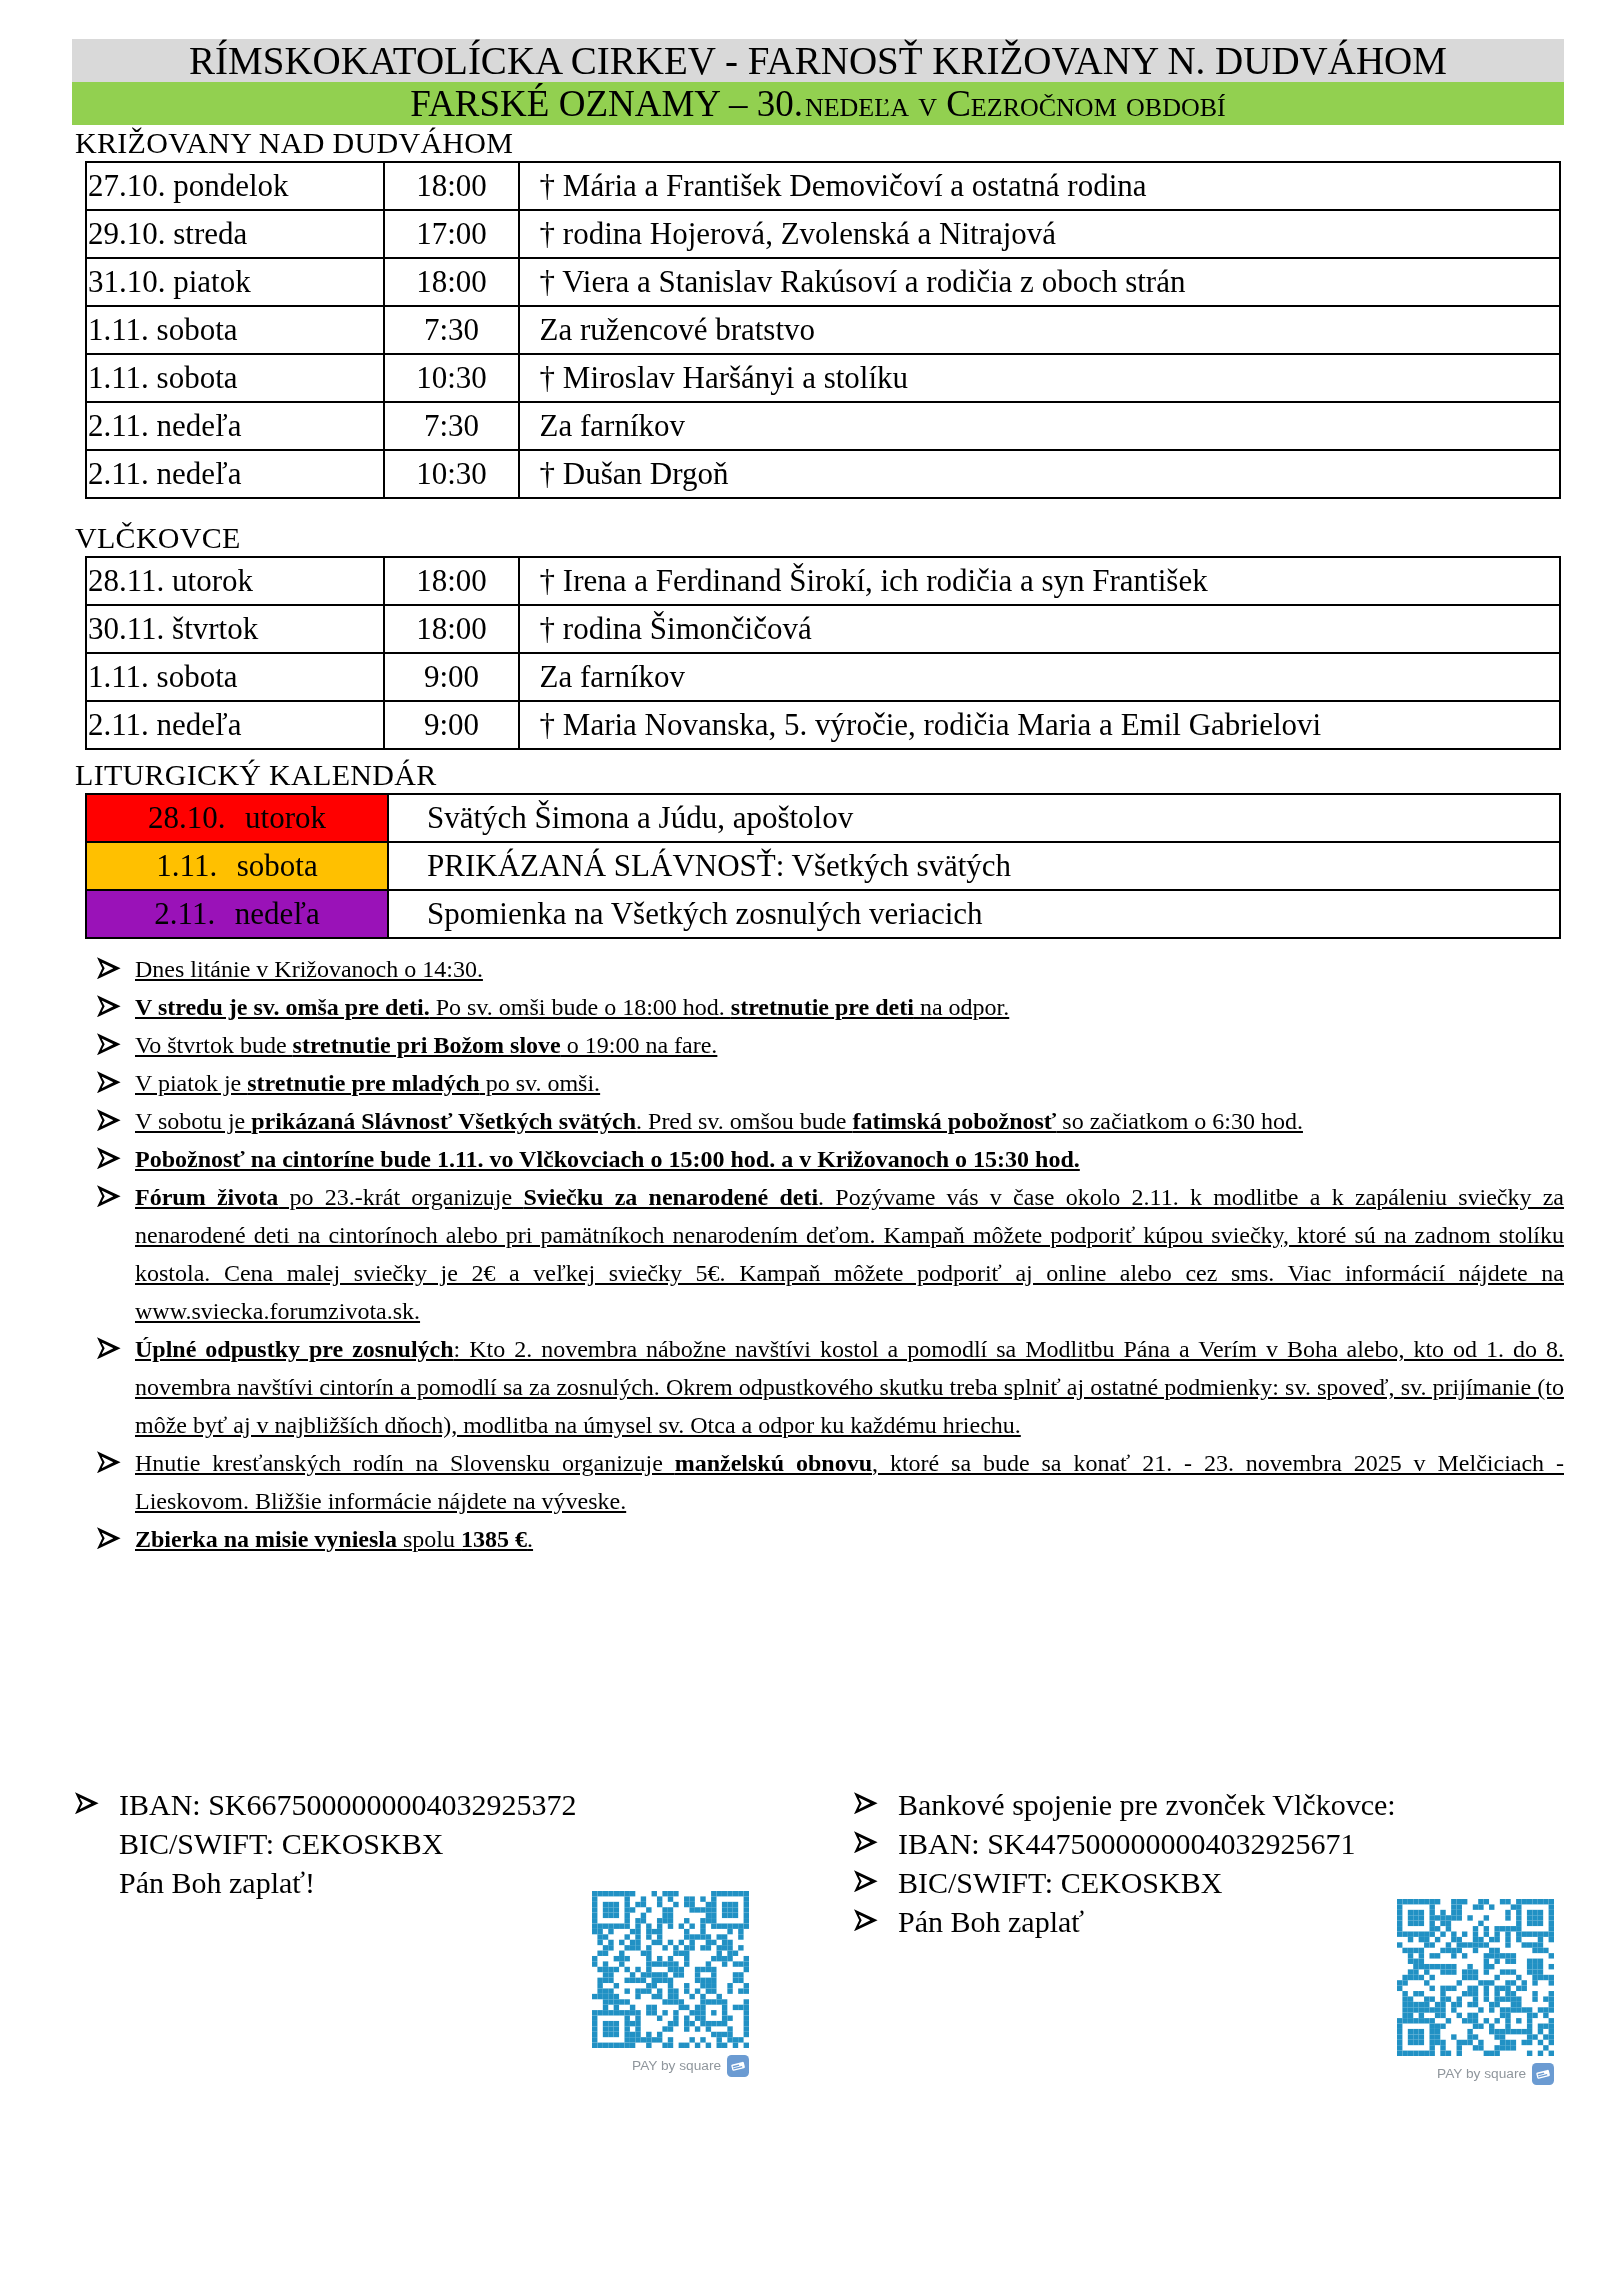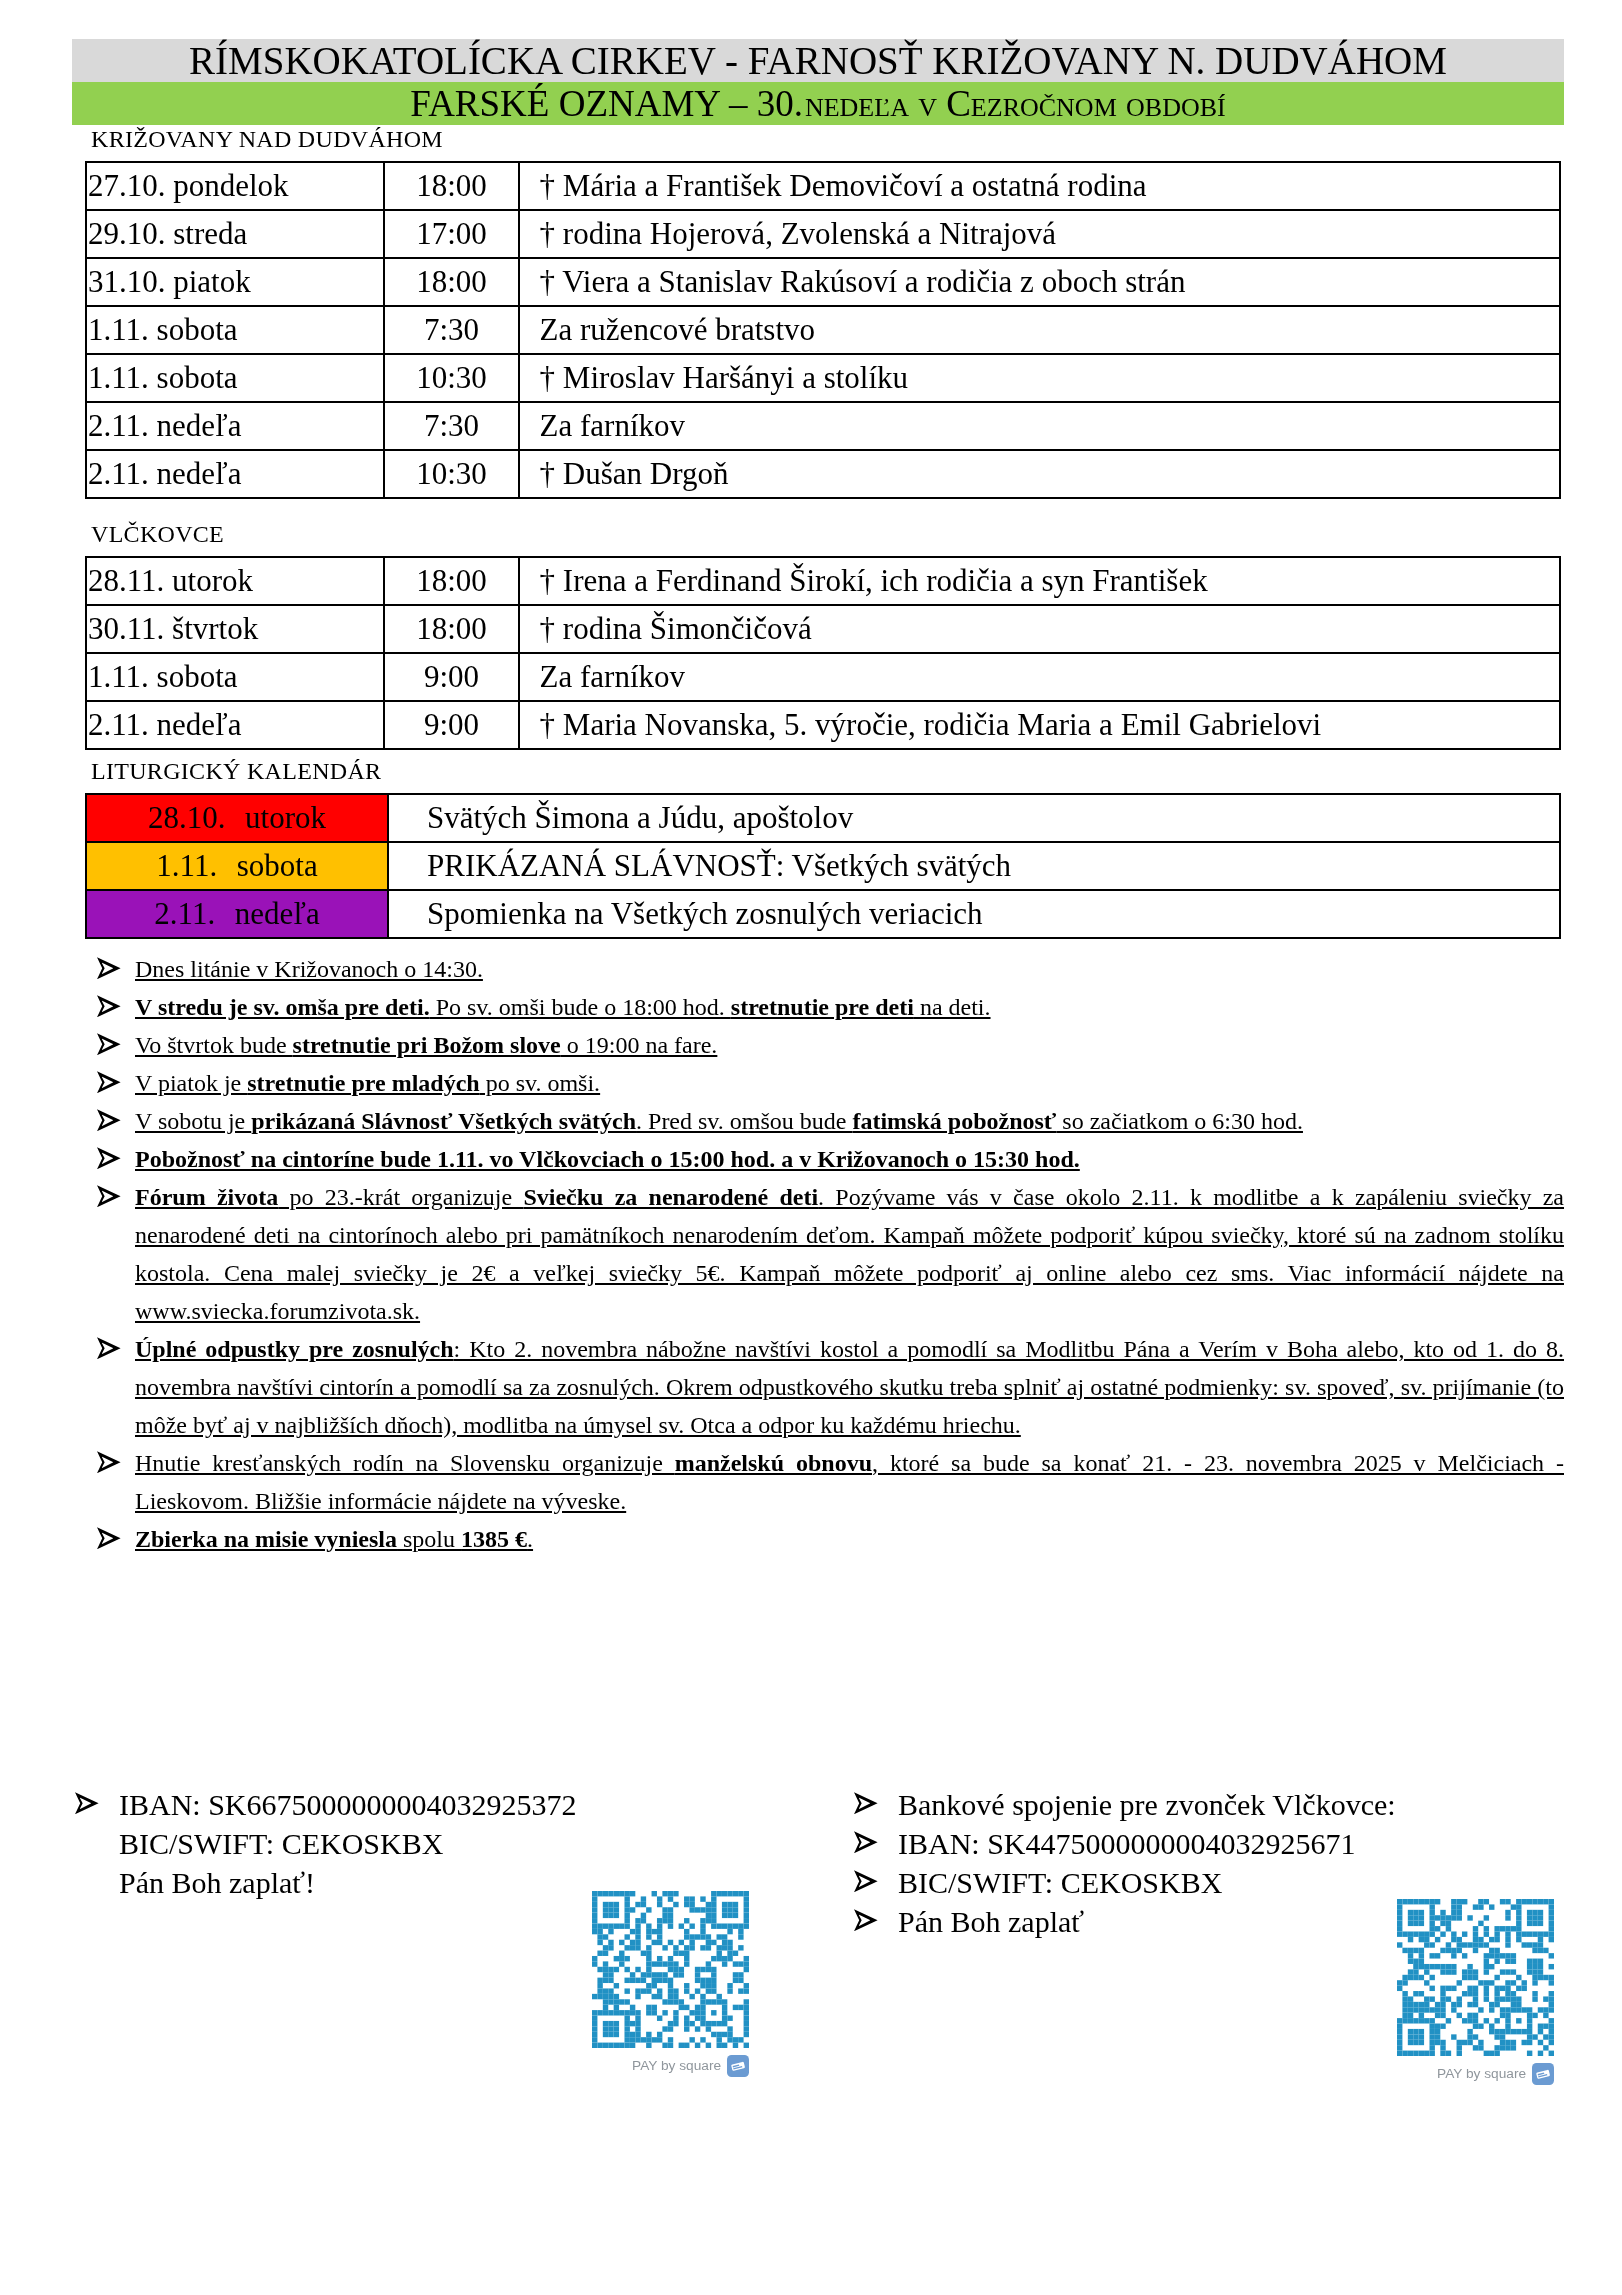--- a/index.html
+++ b/index.html
@@ -6,21 +6,21 @@
   body{width:1623px;height:2295px;background:#ffffff;font-family:"Liberation Serif","DejaVu Serif",serif;color:#000;}
   .page{position:relative;width:1623px;height:2295px;overflow:hidden;background:#fff;}
 
   
   .bar{position:absolute;left:72px;width:1492px;height:43px;display:flex;align-items:center;justify-content:center;}
   .bar-gray{top:39px;font-size:39px;}
   .bar-green{top:82px;font-size:37px;}
   .sc{font-variant:small-caps;margin-left:2px;}
 
   
-  .seclabel{position:absolute;left:91px;font-size:24px;letter-spacing:0.3px;}
+  .seclabel{position:absolute;left:75px;font-size:30px;letter-spacing:0.3px;}
 
   
   table{position:absolute;left:85px;width:1476px;border-collapse:collapse;table-layout:fixed;}
   td{border:2px solid #000;border-top-width:2.6px;border-bottom-width:2.6px;height:44px;font-size:31px;vertical-align:middle;overflow:hidden;}
   td.date{width:294px;}
   td.time{width:131px;text-align:center;}
   td.int{padding-left:19.6px;}
   table.lit td.day{width:298px;text-align:center;}
   table.lit td.feast{padding-left:38px;}
   .daylbl{margin-left:19.6px;}
@@ -142,21 +142,21 @@
         </tr>
         <tr>
           <td class="day" style="background: rgb(154, 18, 184);"><span>2.11.</span><span class="daylbl">nedeľa</span></td>
           <td class="feast">Spomienka na Všetkých zosnulých veriacich</td>
         </tr>
       </tbody>
   </table>
 
   <div class="annwrap" id="annwrap">
       <p class="ann"><span class="arr"></span><span>Dnes litánie v Križovanoch o 14:30.</span></p>
-      <p class="ann"><span class="arr"></span><span class="bold">V stredu je sv. omša pre deti.</span><span> Po sv. omši bude o 18:00 hod. </span><span class="bold">stretnutie pre deti</span><span> na deti.</span></p>
+      <p class="ann"><span class="arr"></span><span class="bold">V stredu je sv. omša pre deti.</span><span> Po sv. omši bude o 18:00 hod. </span><span class="bold">stretnutie pre deti</span><span> na odpor.</span></p>
       <p class="ann"><span class="arr"></span><span>Vo štvrtok bude </span><span class="bold">stretnutie pri Božom slove</span><span> o 19:00 na fare.</span></p>
       <p class="ann"><span class="arr"></span><span>V piatok je </span><span class="bold">stretnutie pre mladých</span><span> po sv. omši.</span></p>
       <p class="ann"><span class="arr"></span><span>V sobotu je </span><span class="bold">prikázaná Slávnosť Všetkých svätých</span><span>. Pred sv. omšou bude </span><span class="bold">fatimská pobožnosť</span><span> so začiatkom o 6:30 hod.</span></p>
       <p class="ann"><span class="arr"></span><span class="bold">Pobožnosť na cintoríne bude 1.11. vo Vlčkovciach o 15:00 hod. a v Križovanoch o 15:30 hod.</span></p>
       <p class="ann"><span class="arr"></span><span class="bold">Fórum života</span><span> po 23.-krát organizuje </span><span class="bold">Sviečku za nenarodené deti</span><span>. Pozývame vás v čase okolo 2.11. k modlitbe a k zapáleniu sviečky za nenarodené deti na cintorínoch alebo pri pamätníkoch nenarodením deťom. Kampaň môžete podporiť kúpou sviečky, ktoré sú na zadnom stolíku kostola. Cena malej sviečky je 2€ a veľkej sviečky 5€. Kampaň môžete podporiť aj online alebo cez sms. Viac informácií nájdete na www.sviecka.forumzivota.sk.</span></p>
       <p class="ann"><span class="arr"></span><span class="bold">Úplné odpustky pre zosnulých</span><span>: Kto 2. novembra nábožne navštívi kostol a pomodlí sa Modlitbu Pána a Verím v Boha  alebo,  kto od  1. do 8. novembra navštívi cintorín a pomodlí sa za zosnulých. Okrem odpustkového skutku treba splniť aj ostatné podmienky: sv. spoveď, sv. prijímanie (to môže byť aj v najbližších dňoch), modlitba na úmysel sv. Otca a odpor ku každému hriechu.</span></p>
       <p class="ann"><span class="arr"></span><span>Hnutie kresťanských rodín na Slovensku organizuje </span><span class="bold">manželskú obnovu</span><span>, ktoré sa bude sa konať 21. - 23. novembra 2025 v Melčiciach - Lieskovom. Bližšie informácie nájdete na výveske.</span></p>
       <p class="ann"><span class="arr"></span><span class="bold">Zbierka na misie vyniesla</span><span> spolu </span><span class="bold">1385 €</span><span>.</span></p>
     </div>
 

